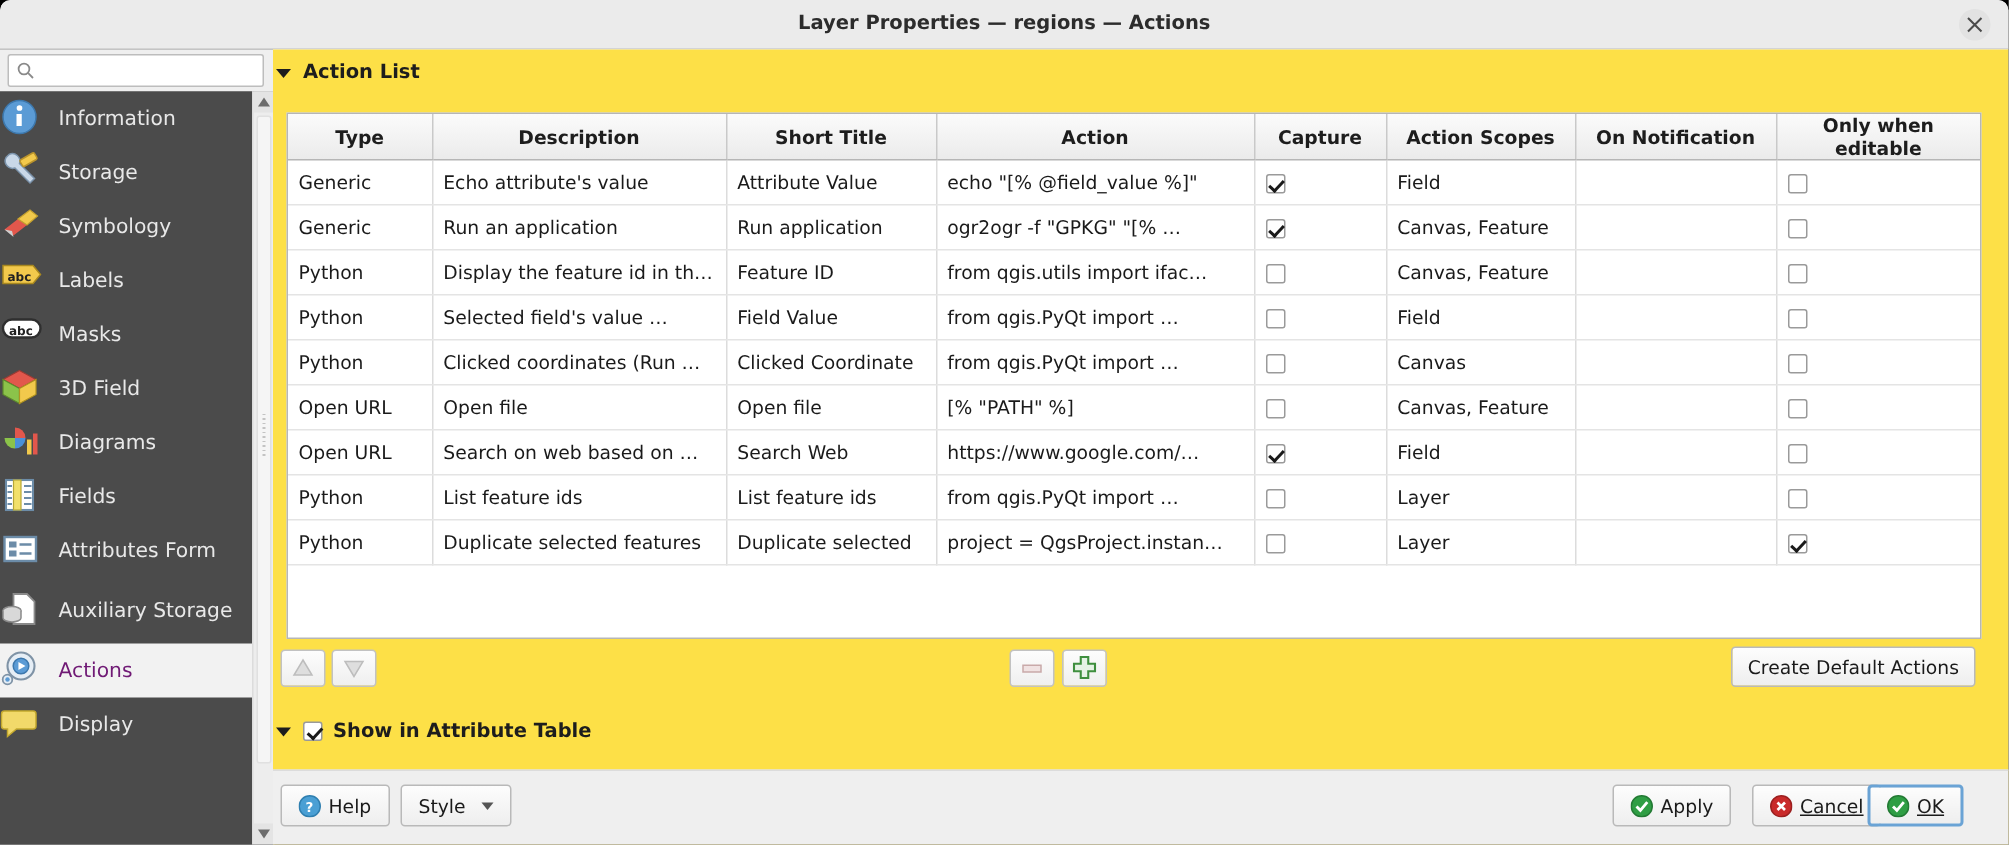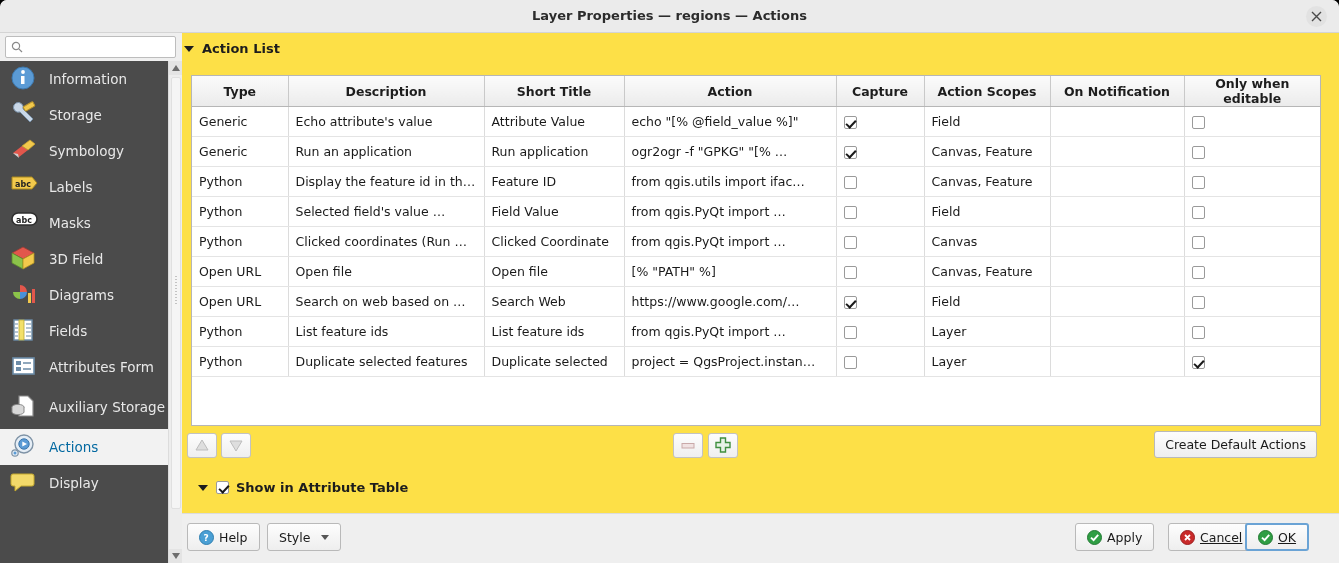--- a/index.html
+++ b/index.html
@@ -70,29 +70,28 @@
   .navlist {
     position: absolute; left: 0; top: 28px;
     width: 168px; height: 502px;
     overflow: hidden;
     background: #4b4b4b;
   }
   .nav-item {
     position: relative;
     display: flex; align-items: center;
     height: 36px;
-    padding-left: 10px;
     color: #e8e8e8;
     font-size: 13.5px;
     cursor: pointer;
   }
   .nav-item.two-line { height: 44px; }
   .nav-item.selected {
     background: #f2f2f2;
-    color: #0369a1;
+    color: #701a75;
   }
   .nav-ico {
     width: 30px; height: 28px;
     margin-right: 9px;
     flex: 0 0 30px;
     position: relative;
   }
   .nav-label { line-height: 1.07; }
 
   
@@ -207,21 +206,21 @@
     line-height: 25px;
     background: linear-gradient(to bottom, #fdfdfd, #eeeeee);
     border: 1px solid #b9b9b9;
     border-radius: 3px;
     font-size: 12.5px; color: #1a1a1a;
     cursor: pointer;
   }
 
   
   .show-attr {
-    position: absolute; left: 16px; top: 447px;
+    position: absolute; left: 2px; top: 447px;
     display: flex; align-items: center;
     font-weight: bold; font-size: 13px; color: #1d1d1d;
   }
   .show-attr .chk { margin-right: 7px; }
 
   .layout-row { position: absolute; left: 9px; top: 482px; width: 1130px; height: 24px; display: flex; align-items: center; }
   .layout-lbl { font-size: 12.5px; color: #1a1a1a; margin-right: 8px; }
   .combo {
     position: relative;
     flex: 1; height: 24px;

